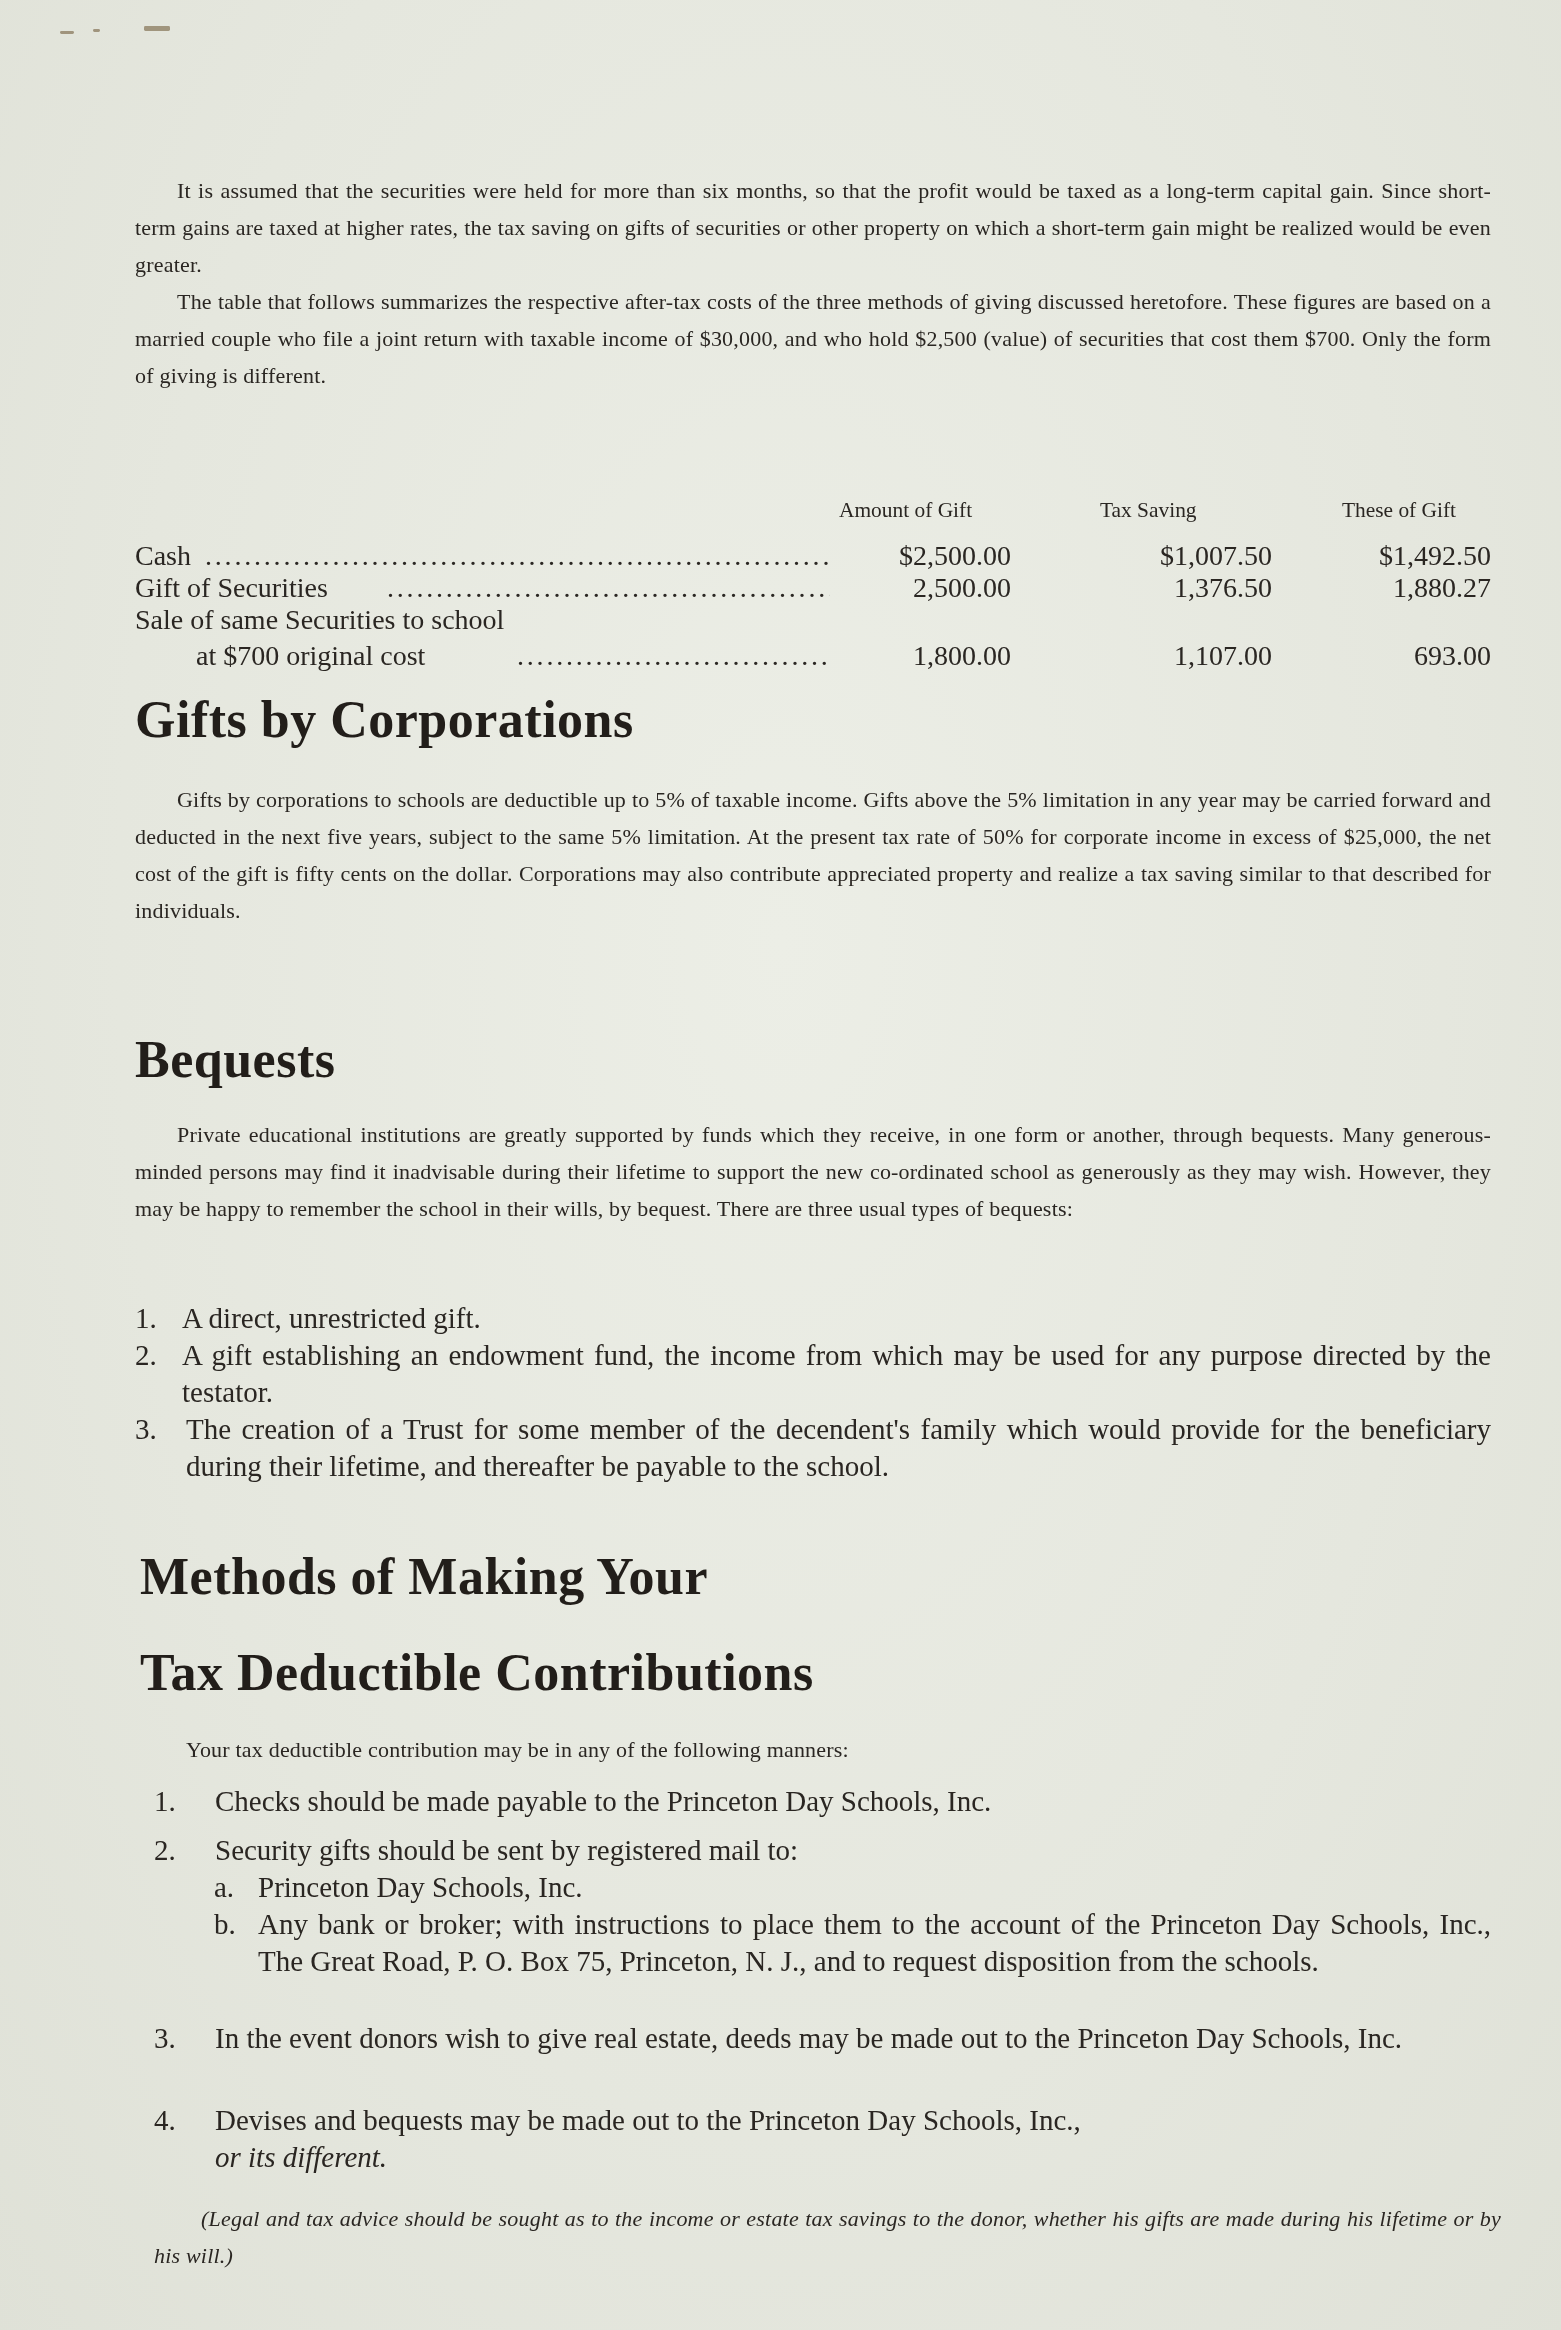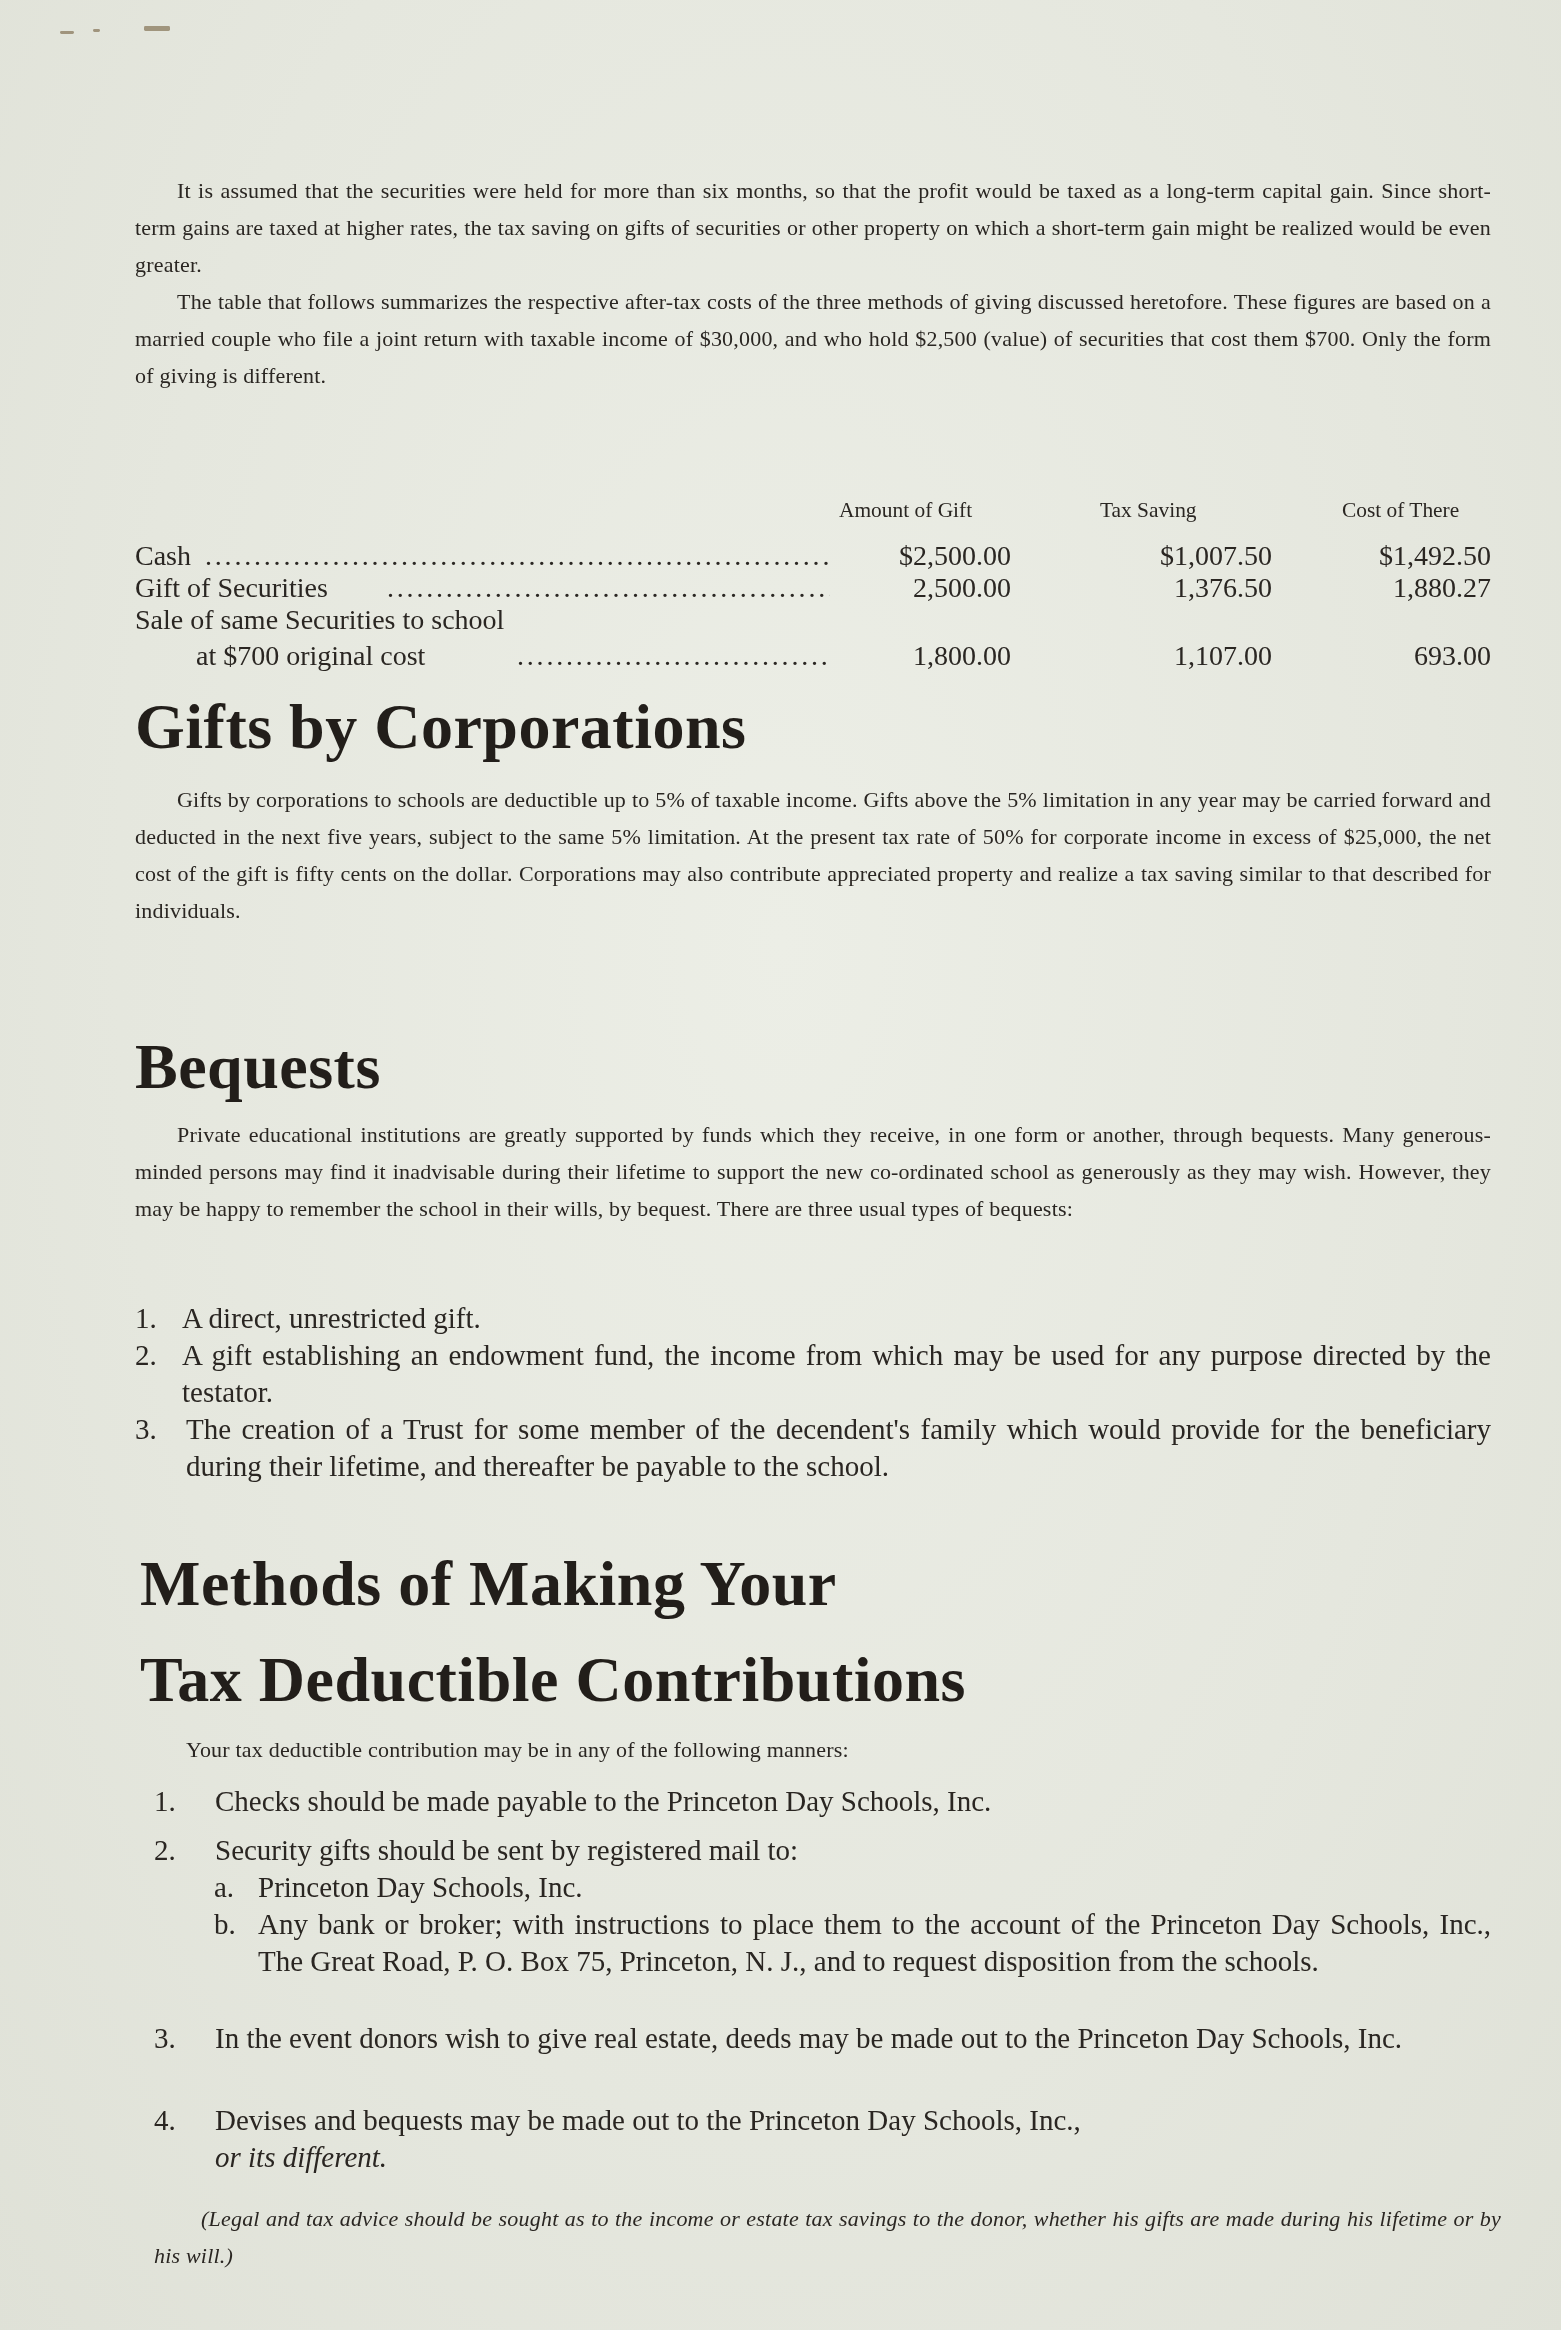--- a/index.html
+++ b/index.html
@@ -35,21 +35,21 @@
   .trow { position: relative; height: 32px; font-size: 28px; }
   .trow .label { position: absolute; left: 0; white-space: nowrap; }
   .trow .dots { position: absolute; height: 28px; overflow: hidden; white-space: nowrap; letter-spacing: 2.8px; }
   .trow .num { position: absolute; text-align: right; width: 140px; }
   .c1 { left: 736px; } .c2 { left: 997px; } .c3 { left: 1347px; }
   .h1 { left: 704px; } .h2 { left: 965px; } .h3 { left: 1207px; }
 
   .heading {
     position: absolute; margin: 0;
     font-weight: bold;
-    font-size: 64px;
+    font-size: 52px;
     letter-spacing: 0.5px;
     color: #221e1a;
   }
   .list-item { position: absolute; font-size: 29px; line-height: 37px; text-align: justify; }
   .list-item .n { position: absolute; left: 0; }
   .italic { font-style: italic; }
 </style>
 </head>
 <body>
 
@@ -63,21 +63,21 @@
 
   <div class="body-text" style="left:135px; top:172px; width:1356px;">
     <p class="indent">It is assumed that the securities were held for more than six months, so that the profit would be taxed as a long-term capital gain. Since short-term gains are taxed at higher rates, the tax saving on gifts of securities or other property on which a short-term gain might be realized would be even greater.</p>
     <p class="indent">The table that follows summarizes the respective after-tax costs of the three methods of giving discussed heretofore. These figures are based on a married couple who file a joint return with taxable income of $30,000, and who hold $2,500 (value) of securities that cost them $700. Only the form of giving is different.</p>
   </div>
 
   <div class="gift-table">
     <div class="thead">
       <span class="h1">Amount of Gift</span>
       <span class="h2">Tax Saving</span>
-      <span class="h3">Cost of There</span>
+      <span class="h3">These of Gift</span>
     </div>
 
     <div class="trow">
       <span class="label">Cash</span>
       <span class="dots" style="left:70px; width:625px;">............................................................................................</span>
       <span class="num c1">$2,500.00</span>
       <span class="num c2">$1,007.50</span>
       <span class="num c3" style="left:1216px;">$1,492.50</span>
     </div>
 

